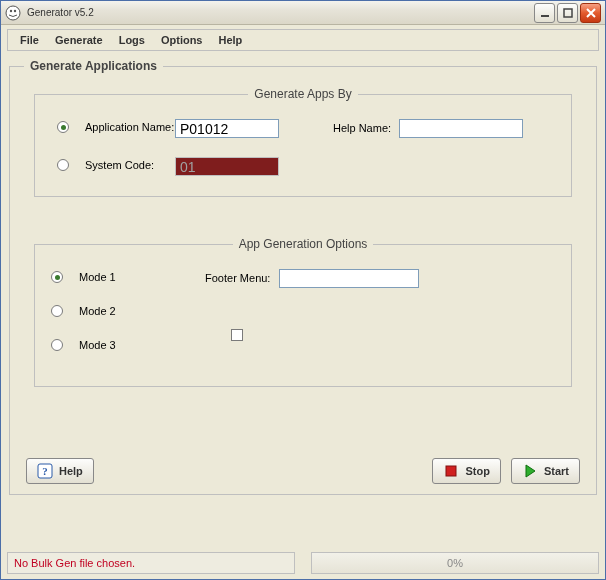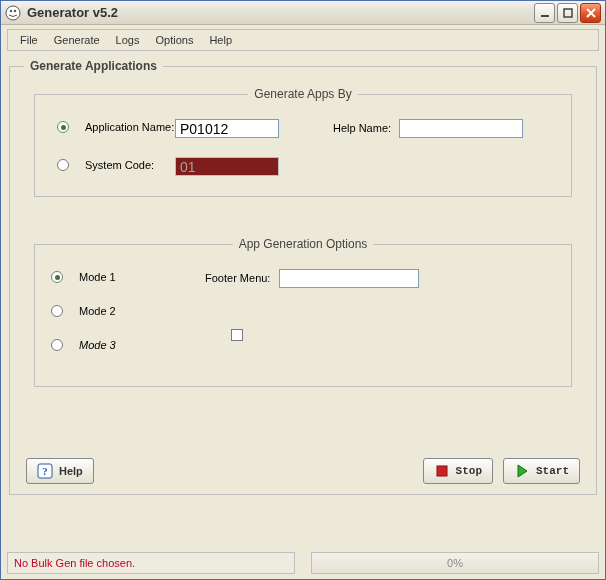--- a/index.html
+++ b/index.html
@@ -27,22 +27,22 @@
     align-items: center;
     padding: 0 4px;
   }
   .titlebar .app-icon {
     width: 16px; height: 16px;
     margin-right: 6px;
     display: flex; align-items: center; justify-content: center;
   }
   .titlebar .title {
     flex: 1;
-    font-weight: bold;
-    font-size: 13px;
+    font-weight: normal;
+    font-size: 10px;
     color: #333;
   }
   .win-btn {
     width: 21px; height: 20px;
     margin-left: 2px;
     border: 1px solid #888;
     border-radius: 3px;
     display: flex; align-items: center; justify-content: center;
     cursor: pointer;
   }
@@ -59,20 +59,21 @@
     background: #ece9d8;
     height: 22px;
     display: flex;
     align-items: center;
     padding: 0 4px;
     color: #333;
   }
   .menubar span {
     padding: 18px 8px;
     cursor: pointer;
+    font-weight: bold;
   }
   .content {
     padding: 6px 8px;
   }
   fieldset {
     border: 1px solid #bfbfbf;
     margin: 0 0 12px 0;
     padding: 10px 14px 14px 14px;
     background: #ece9d8;
   }
@@ -165,21 +166,21 @@
     width: 16px; height: 16px;
     display: inline-flex; align-items: center; justify-content: center;
   }
   .bottom-btns {
     position: absolute;
     left: 16px; right: 16px; bottom: 10px;
     display: flex;
     justify-content: space-between;
     align-items: center;
   }
-  .bottom-btns .right { display: flex; gap: 10px; font-family: Liberation Mono, monospace; }
+  .bottom-btns .right { display: flex; gap: 10px; }
   .statusbar {
     position: absolute;
     left: 6px; right: 6px; bottom: 5px;
     height: 22px;
     display: flex;
     gap: 16px;
   }
   .status-cell {
     border: 1px solid #bfbfbf;
     background: #eeece0;
@@ -277,21 +278,21 @@
             <span class="dot"></span>
             <span>Mode 1</span>
           </span>
         </div>
         <div class="row" style="left:16px; top:54px;">
           <span class="radio">
             <span class="dot"></span>
             <span>Mode 2</span>
           </span>
         </div>
-        <div class="row" style="left:16px; top:88px;font-style:italic;">
+        <div class="row" style="left:16px; top:88px;">
           <span class="radio">
             <span class="dot"></span>
             <span>Mode 3</span>
           </span>
         </div>
 
         <span class="row" style="left:170px; top:21px;">Footer Menu:</span>
         <input class="txt" style="position: absolute; left: 244px; top: 18px; width: 140px;" value="">
 
         <div class="row" style="left:196px; top:78px;">

